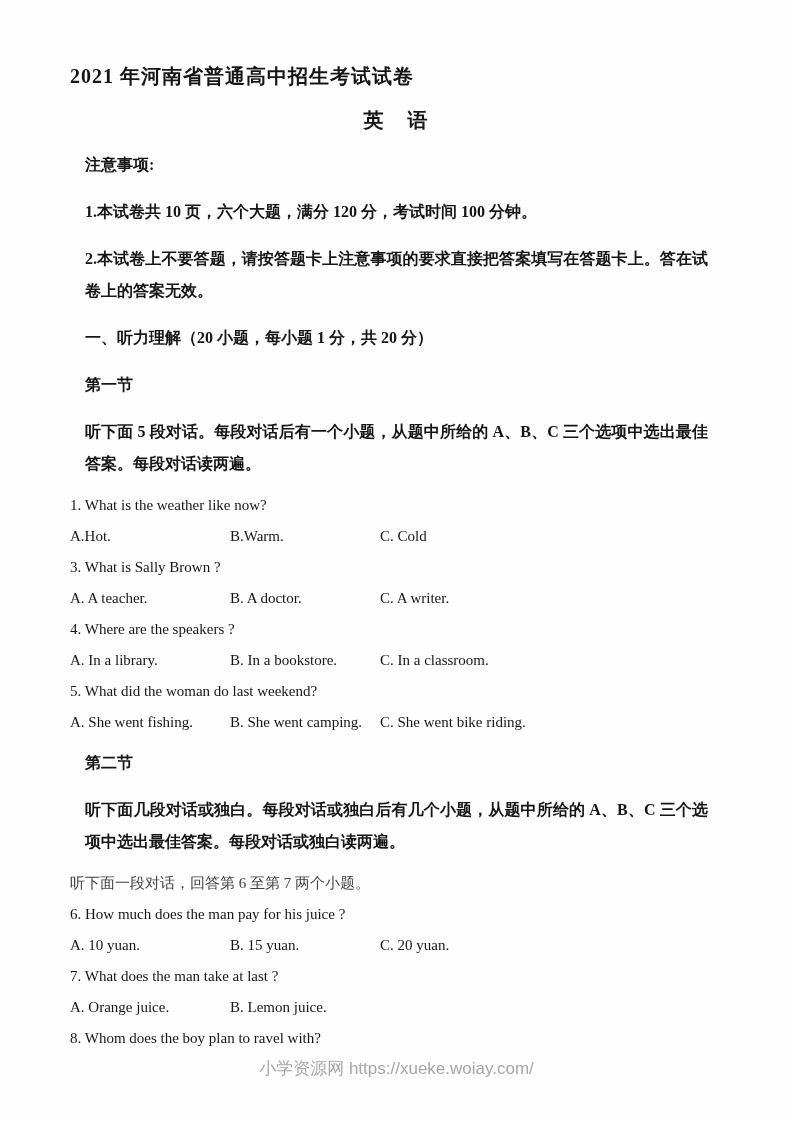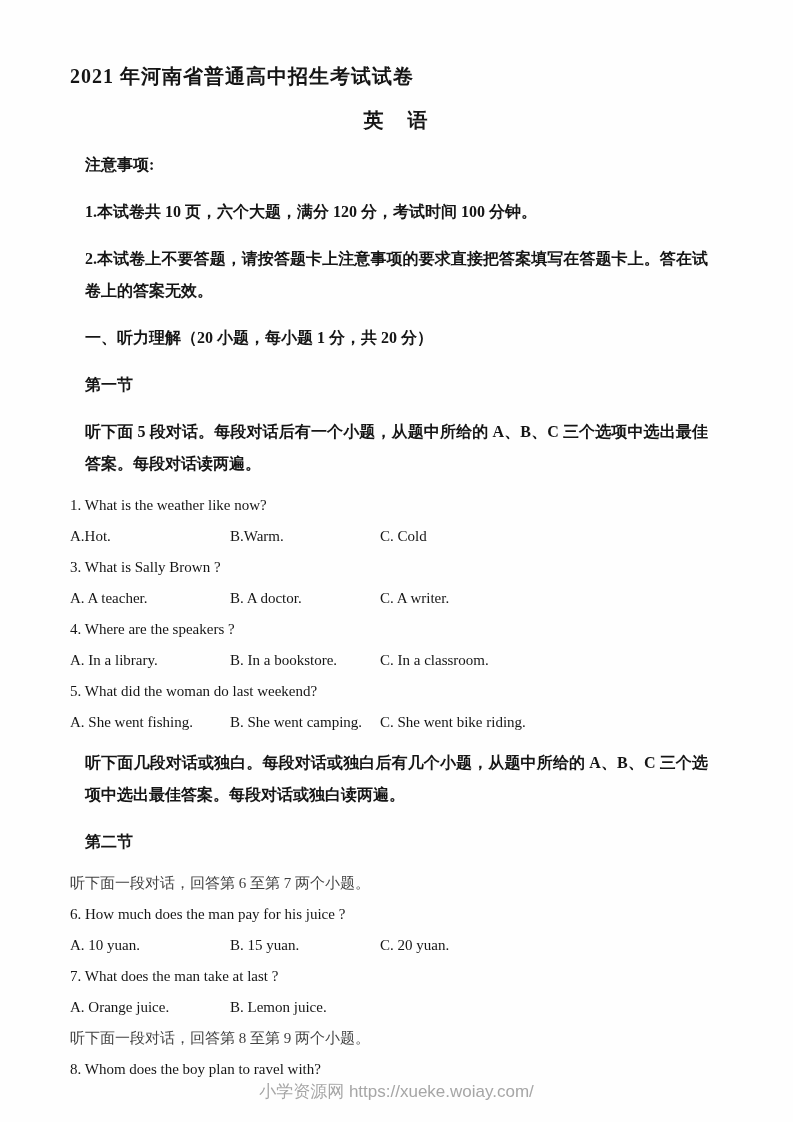--- a/index.html
+++ b/index.html
@@ -59,21 +59,21 @@
     font-size: 15px;
     line-height: 20px;
   }
   .opt-a { width: 160px; flex: 0 0 160px; }
   .opt-b { width: 150px; flex: 0 0 150px; }
   .opt-c { flex: 1; }
   .q8 { margin-top: 0; }
   .watermark {
     position: absolute;
     left: 0;
-    bottom: 19px;
+    bottom: 42px;
     width: 100%;
     text-align: center;
     font-family: "Liberation Sans", "DejaVu Sans", sans-serif;
     font-size: 17px;
     line-height: 22px;
     color: #a6a6a6;
     font-weight: 400;
   }
 </style>
 </head>
@@ -124,42 +124,41 @@
 
     <div>
       <p class="p-en">5. What did the woman do last weekend?</p>
       <div class="opts">
         <span class="opt-a">A. She went fishing.</span>
         <span class="opt-b">B. She went camping.</span>
         <span class="opt-c">C. She went bike riding.</span>
       </div>
     </div>
 
+    <p class="p-bold">第二节</p>
     <p class="p-bold">听下面几段对话或独白。每段对话或独白后有几个小题，从题中所给的 A、B、C 三个选项中选出最佳答案。每段对话或独白读两遍。</p>
-    <p class="p-bold">第二节</p>
 
     <p class="p-hint">听下面一段对话，回答第 6 至第 7 两个小题。</p>
 
     <div>
       <p class="p-en">6. How much does the man pay for his juice ?</p>
       <div class="opts">
         <span class="opt-a">A. 10 yuan.</span>
         <span class="opt-b">B. 15 yuan.</span>
         <span class="opt-c">C. 20 yuan.</span>
       </div>
     </div>
 
     <div>
       <p class="p-en">7. What does the man take at last ?</p>
       <div class="opts">
         <span class="opt-a">A. Orange juice.</span>
         <span class="opt-b">B. Lemon juice.</span>
       </div>
     </div>
 
-    <p class="p-hint">听下面一段对话，回答第 8 至第 9 两个小题。</p>
 
     <p class="p-en q8">8. Whom does the boy plan to ravel with?</p>
 
   </div>
 
   <div class="watermark">小学资源网 https://xueke.woiay.com/</div>
 </div>
 
 </body></html>

